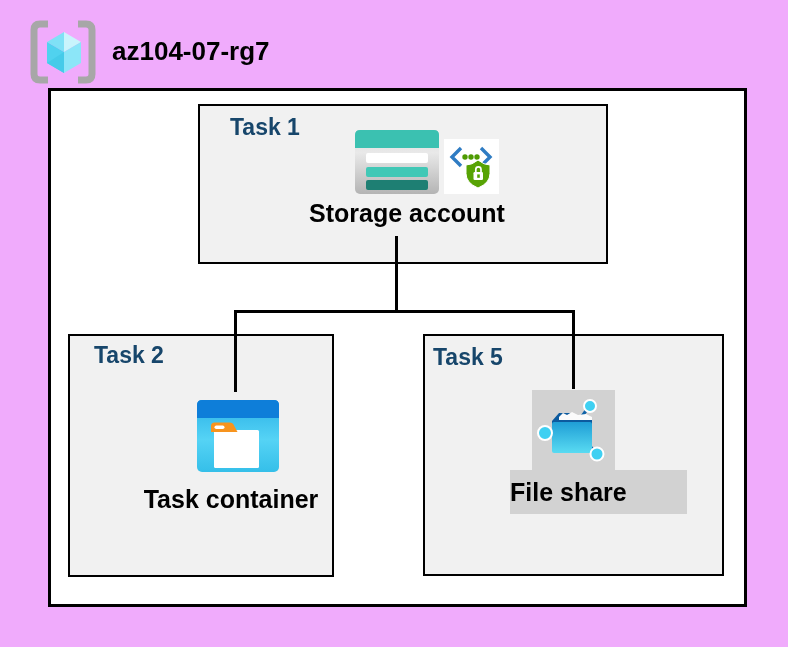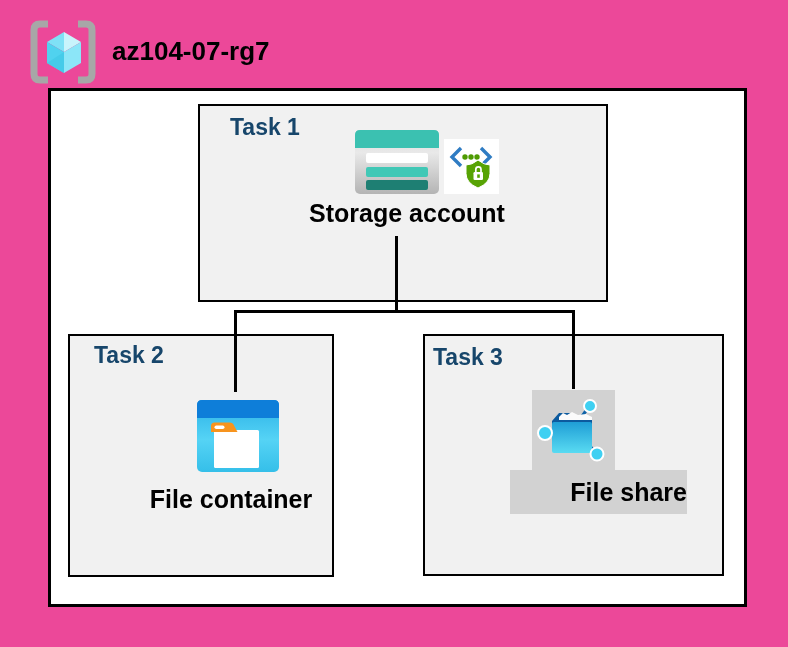--- a/index.html
+++ b/index.html
@@ -1,47 +1,47 @@
 <!DOCTYPE html>
 <html><head>
 <meta charset="utf-8">
 <style>
   html,body{margin:0;padding:0;background:#fff;}
   .canvas{
-    position:relative;width:788px;height:647px;background:#ec4899;
+    position:relative;width:788px;height:647px;background:#f0abfc;
     font-family:"Liberation Sans",sans-serif;overflow:hidden;
   }
   .rg-icon{position:absolute;left:28px;top:20px;width:70px;height:64px;}
   .rg-title{
     position:absolute;left:112px;top:36px;font-size:26px;font-weight:700;color:#000;
     letter-spacing:0px;white-space:nowrap;
   }
   .box{position:absolute;box-sizing:border-box;border:2.5px solid #000;background:#f1f1f1;}
   .outer-box{left:48px;top:88px;width:699px;height:519px;border-width:3px;background:#ffffff;}
-  .task1{left:198px;top:104px;width:410px;height:198px;}
+  .task1{left:198px;top:104px;width:410px;height:160px;}
   .task2{left:68px;top:334px;width:266px;height:243px;}
   .task3{left:423px;top:334px;width:301px;height:242px;}
   .task-label{
     position:absolute;color:#17466b;font-size:23px;font-weight:700;white-space:nowrap;
   }
   .res-label{
     position:absolute;left:13px;width:100%;text-align:center;color:#000;
     font-size:25px;font-weight:700;white-space:nowrap;line-height:30px;
   }
   .line{position:absolute;background:#000;}
   .seg-storage-down{left:395px;top:236px;width:3px;height:77px;}
   .seg-branch-h{left:234px;top:310px;width:341px;height:3px;}
   .seg-drop-left{left:234px;top:310px;width:3px;height:82px;}
   .seg-drop-right{left:572px;top:310px;width:3px;height:79px;}
   .icon-abs{position:absolute;}
   .gray-rect{position:absolute;background:#d2d2d2;}
   .fs-icon-bg{left:107px;top:54px;width:83px;height:80px;}
   .fs-label-bg{left:85px;top:134px;width:177px;height:44px;}
   .fs-label-text{
-    position:absolute;left:0;top:0;width:100%;height:100%;line-height:44px;text-align:right;
+    position:absolute;left:0;top:0;width:100%;height:100%;line-height:44px;text-align:left;
     color:#000;font-size:25px;font-weight:700;
   }
 </style>
 </head>
 <body>
 
 <div class="canvas">
 
   <svg class="rg-icon" viewBox="0 0 70 64">
     <path d="M20 4 H12 Q6 4 6 10 V54 Q6 60 12 60 H20" fill="none" stroke="#a7a7a7" stroke-width="7"></path>
@@ -101,25 +101,25 @@
           <stop offset="1" stop-color="#35bfe9"></stop>
         </linearGradient>
       </defs>
       <rect x="0" y="0" width="82" height="72" rx="5" fill="url(#blobbody)"></rect>
       <path d="M0 18 V5 Q0 0 5 0 H77 Q82 0 82 5 V18 Z" fill="#0e7ed9"></path>
       <rect x="17" y="30" width="45" height="38" rx="1.5" fill="#ffffff"></rect>
       <path d="M14 32 V26 q0 -3.5 3.5 -3.5 H33 q2.2 0 3.2 1.6 L40.5 32 Z" fill="#f7941e"></path>
       <rect x="17.5" y="25.5" width="10" height="3.6" rx="1.8" fill="#ffffff"></rect>
     </svg>
 
-    <div class="res-label" style="top:148px;transform:translateX(17px);">File container</div>
+    <div class="res-label" style="top:148px;transform:translateX(17px);">Task container</div>
   </div>
 
   <div class="box task3">
-    <div class="task-label" style="left:8px;top:8px;">Task 3</div>
+    <div class="task-label" style="left:8px;top:8px;">Task 5</div>
 
     <div class="gray-rect fs-icon-bg">
       <svg class="icon-abs" style="left:3px;top:5px;" width="76" height="70" viewBox="0 0 76 70">
         <defs>
           <linearGradient id="fsbody" x1="0" y1="0" x2="0" y2="1">
             <stop offset="0" stop-color="#1f9ed6"></stop>
             <stop offset="1" stop-color="#59dbf2"></stop>
           </linearGradient>
         </defs>
         <line x1="53" y1="13" x2="45" y2="24" stroke="#0f63a8" stroke-width="3"></line>

